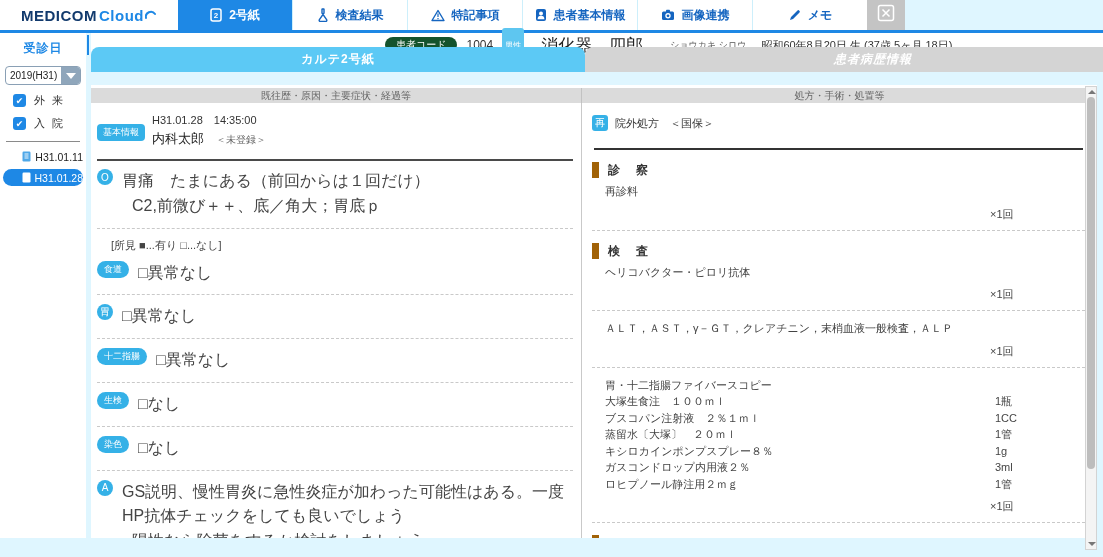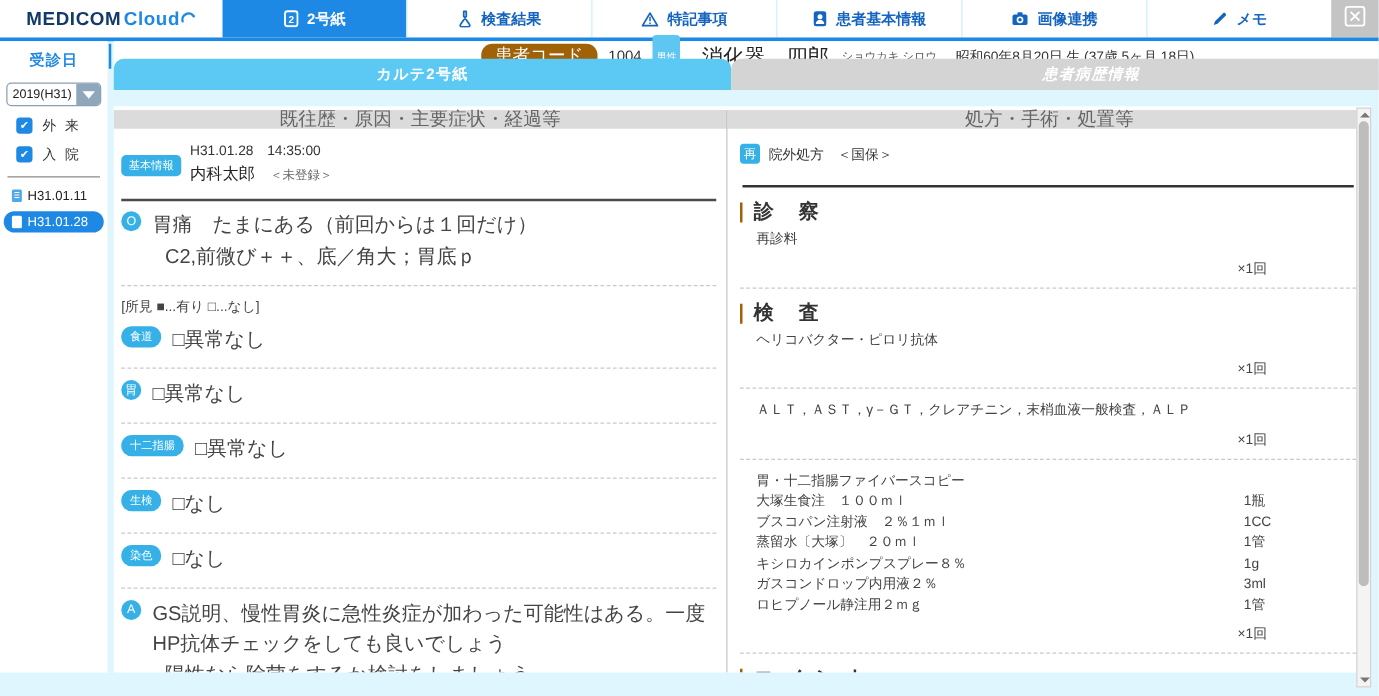--- a/index.html
+++ b/index.html
@@ -1,21 +1,21 @@
 <!DOCTYPE html>
 <html><head>
 <meta charset="utf-8">
 <style>
   * { margin:0; padding:0; box-sizing:border-box; }
   html,body { width:1103px; height:557px; }
   body { font-family:"Liberation Sans","DejaVu Sans",sans-serif; }
   .screen { position:relative; width:1103px; height:557px; background:#DFF6FF; overflow:hidden; }
 
   
-  .topnav { position:absolute; top:0; left:0; width:1103px; height:30px; background:#fff; display:flex; }
+  .topnav { position:absolute; top:0; left:0; width:905px; height:30px; background:#fff; display:flex; }
   .logo { width:178px; display:flex; align-items:center; justify-content:center; font-size:15px; font-weight:bold; letter-spacing:.5px; }
   .logo-medicom { color:#123A6D; }
   .logo-cloud { color:#1E88E5; margin-left:2px; }
   .logo-swoosh { margin-left:1px; color:#1E88E5; }
   .nav-tab { flex:1; display:flex; align-items:center; justify-content:center; gap:7px;
              color:#1565C0; font-size:12px; font-weight:bold; border-left:1px solid #CDEFFB; cursor:pointer; }
   .nav-tab.active { background:#1E88E5; color:#fff; border-left:none; }
   .nav-icon { display:flex; align-items:center; }
   .close-btn { width:38px; background:#C4C4C4; display:flex; align-items:center; justify-content:center; cursor:pointer; }
   .blue-strip { position:absolute; top:30px; left:0; width:1103px; height:3px; background:#1E88E5; }
@@ -29,79 +29,79 @@
   .year-value { flex:1; font-size:10px; color:#222; padding-left:4px; white-space:nowrap; }
   .year-arrow { width:19px; height:17px; background:#8FA6BB; border-radius:0 3px 3px 0;
                 display:flex; align-items:center; justify-content:center; }
   .year-arrow:after { content:""; border-left:5px solid transparent; border-right:5px solid transparent; border-top:6px solid #fff; }
   .cb-row { display:flex; align-items:center; gap:8px; margin:8px 0 0 13px; cursor:pointer; }
   .cb-box { width:13px; height:13px; background:#1E88E5; border-radius:3px; color:#fff; font-size:9px;
             display:flex; align-items:center; justify-content:center; }
   .cb-label { font-size:11px; color:#333; letter-spacing:2px; }
   .sb-divider { border-top:1px solid #8A8A8A; margin:10px 6px 6px; }
   .date-item { display:flex; align-items:center; gap:4px; margin:4px 3px; height:17px; padding-left:6px;
-               font-size:10.5px; color:#222; border-radius:9px; cursor:pointer; }
+               font-size:10.5px; color:#222; border-radius:9px; cursor:pointer;justify-content:flex-end; }
   .date-item .d-ic { color:#4FA8E8; display:flex; }
   .date-item.selected { background:#1E88E5; color:#fff; }
   .date-item.selected .d-ic { color:#fff; }
 
   
   .patient-bar { position:absolute; top:33px; left:91px; width:1012px; height:24px; background:#fff;
                  display:flex; align-items:center; }
   .pb-inner { display:flex; align-items:center; margin-left:294px; gap:9px; }
-  .code-badge { background:#a16207; color:#fff; font-size:14px; padding:1px 11px; border-radius:9px; }
+  .code-badge { background:#14532d; color:#fff; font-size:10px; padding:1px 11px; border-radius:9px; }
   .p-code { font-size:12px; color:#333; }
   .gender-badge { background:#5EC6F0; color:#fff; font-size:8px; padding:12px 3px; border-radius:3px; }
-  .p-name { font-size:17px; color:#222; margin:0 1px 0 8px; white-space:nowrap; }
+  .p-name { font-size:17px; color:#222; margin:0 18px 0 8px; white-space:nowrap; }
   .p-kana { font-size:9px; color:#555; white-space:nowrap; }
   .p-birth { font-size:11px; color:#333; margin-left:6px; white-space:nowrap; }
 
   
   .main-tabs { position:absolute; top:47px; left:91px; width:1070px; height:25px; display:flex; }
   .m-tab { height:25px; border-radius:8px 8px 0 0; color:#fff; font-size:12px; font-weight:bold;
            display:flex; align-items:center; justify-content:center; letter-spacing:1px; cursor:pointer; }
   .m-tab.t0 { width:494px; }
   .m-tab.t1 { flex:1; }
   .m-tab.active { background:#5CC9F5; }
   .m-tab.inactive { background:#D4D4D4;font-style:italic; }
 
   
   .panel { position:absolute; top:85px; left:91px; width:1006px; height:453px; background:#fff; overflow:hidden; }
   .col-headers { display:flex; height:15px; margin-top:3px; }
-  .col-head { background:#DBDBDB; font-size:15px; color:#666; line-height:15px; text-align:center; }
+  .col-head { background:#DBDBDB; font-size:10px; color:#666; line-height:15px; text-align:center; }
   .col-head.lh { width:491px; border-right:1px solid #C2C2C2; }
   .col-head.rh { flex:1; }
   .cols { display:flex; height:435px; }
   .left-col { width:491px; border-right:1px solid #C9C9C9; overflow:hidden; padding:0 6px 0 4px; }
   .right-col { flex:1; overflow:hidden; padding:0 12px 0 10px; }
 
   
   .entry-header { position:relative; height:46px; margin-top:6px; }
   .badge { background:#35B1E7; color:#fff; display:inline-flex; align-items:center; justify-content:center; }
   .badge.pill { font-size:9px; padding:2px 7px; border-radius:9px; white-space:nowrap; }
   .badge.circle { width:16px; height:16px; border-radius:50%; font-size:10px; flex-shrink:0; }
   .entry-badge { position:absolute; left:2px; top:15px; font-size:9px; padding:2px 6px; border-radius:4px;
                  background:#35B1E7; color:#fff; }
   .entry-dt { margin-left:57px; padding-top:4px; font-size:11px; color:#333; }
   .entry-doc { margin-left:57px; font-size:13px; color:#222; margin-top:2px; }
   .entry-doc-status { font-size:10px; color:#666; margin-left:12px; }
   .entry-line { border-top:2px solid #4A4A4A; margin:4px 2px 0; }
   .soap-row { display:flex; align-items:flex-start; margin:8px 0 2px 2px; }
   .soap-lines { margin-left:9px; font-size:16px; color:#444; line-height:1.55; }
   .soap-lines .indent { padding-left:10px; }
-  .prefix-line { font-size:11px; color:#444; margin:6px 0 0 2px; }
+  .prefix-line { font-size:11px; color:#444; margin:6px 0 0 16px; }
   .dashed { border-top:1px dashed #C9C9C9; margin:9px 2px; }
 
   
   .rx-row { display:flex; align-items:center; gap:7px; margin-top:12px; }
   .rx-badge { width:16px; height:16px; background:#35B1E7; color:#fff; border-radius:3px; font-size:10px;
               display:flex; align-items:center; justify-content:center; }
   .rx-title { font-size:11px; color:#333; }
   .rx-line { border-top:2px solid #333; margin:17px 2px 0; }
-  .sec-title { border-left:2px solid #a16207; padding-left:9px; font-size:16px; font-weight:bold; color:#333;
+  .sec-title { border-left:7px solid #a16207; padding-left:9px; font-size:12px; font-weight:bold; color:#333;
                letter-spacing:2px; margin:12px 0 5px; line-height:16px; }
   .rx-item { display:flex; font-size:11px; color:#444; padding-left:13px; line-height:1.5; }
   .rx-item .i-name { flex:1; }
   .rx-item .i-qty { width:90px; flex-shrink:0; }
   .count { font-size:11px; color:#444; padding-left:398px; margin:7px 0 8px; }
   .r-dashed { border-top:1px dashed #C9C9C9; margin:5px 0 9px; }
 
   
   .scrollbar { position:absolute; top:86px; left:1085px; width:12px; height:464px; background:#F4F4F4;
                border:1px solid #D3D3D3; }

